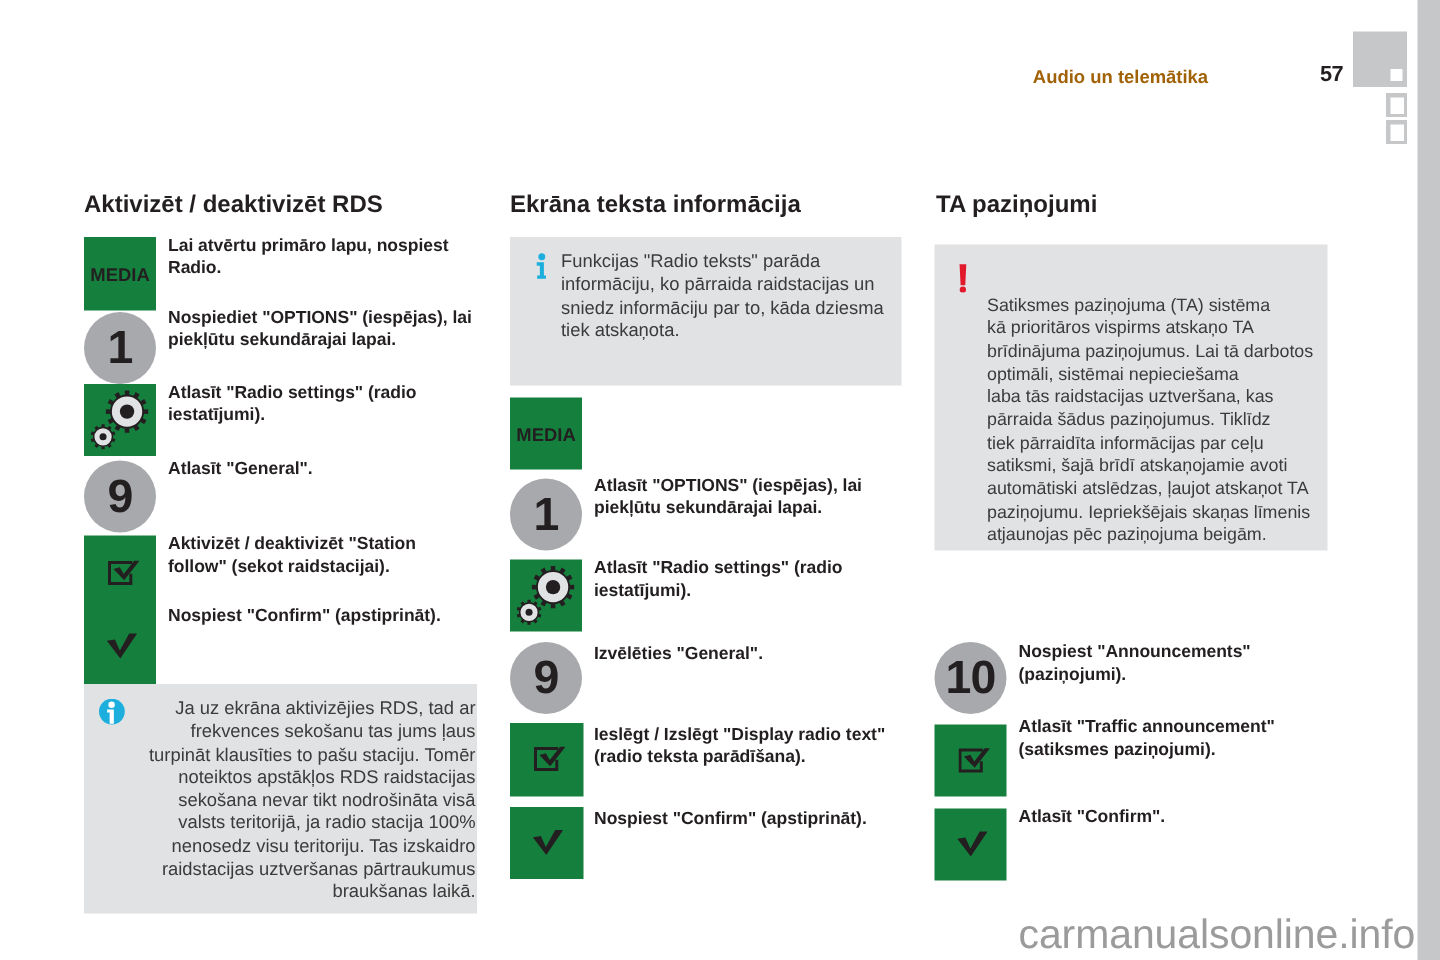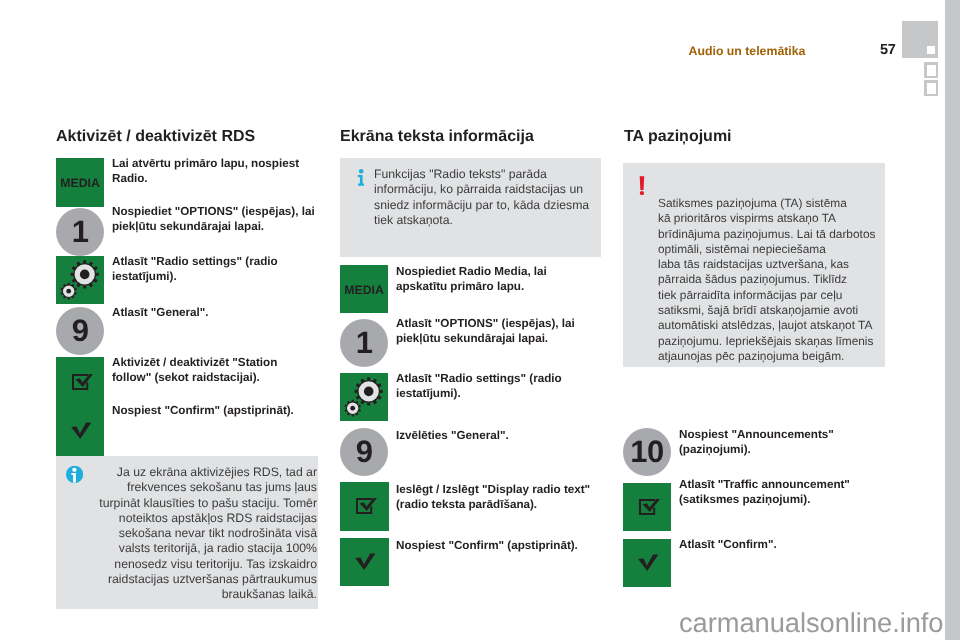--- a/index.html
+++ b/index.html
@@ -122,21 +122,20 @@
         <path d="M2.9 6.9 H5.6 V15.6 H7.0 V17.8 H1.1 V15.6 H2.9 Z"></path>
         <path d="M0.8 6.9 H3.3 V9.1 H0.8 Z"></path>
       </g>
     </svg>
     <div class="ntext" style="left:34px;top:9px;width:226px;font-size:12.25px;">Funkcijas "Radio teksts" parāda informāciju, ko pārraida raidstacijas un sniedz informāciju par to, kāda dziesma tiek atskaņota.</div>
   </div>
 
   <div class="ibox" style="left:340px;top:265px;width:48px;height:48px;">
     <div class="medialbl" style="top:18px;">MEDIA</div>
   </div>
-  <div class="stext" style="left:396px;top:263.5px;width:178px;">Nospiediet Radio Media, lai apskatītu primāro lapu.</div>
 
   <div class="icirc" style="left:340px;top:319px;width:48px;height:48px;line-height:48px;">1</div>
   <div class="stext" style="left:396px;top:316px;width:206px;">Atlasīt "OPTIONS" (iespējas), lai piekļūtu sekundārajai lapai.</div>
 
   <div class="ibox" style="left:340px;top:373px;width:48px;height:48px;">
     <svg class="gears" viewBox="0 0 48 48" width="48" height="48">
       <use href="#gears-art"></use>
     </svg>
   </div>
   <div class="stext" style="left:396px;top:371px;width:204px;">Atlasīt "Radio settings" (radio iestatījumi).</div>

